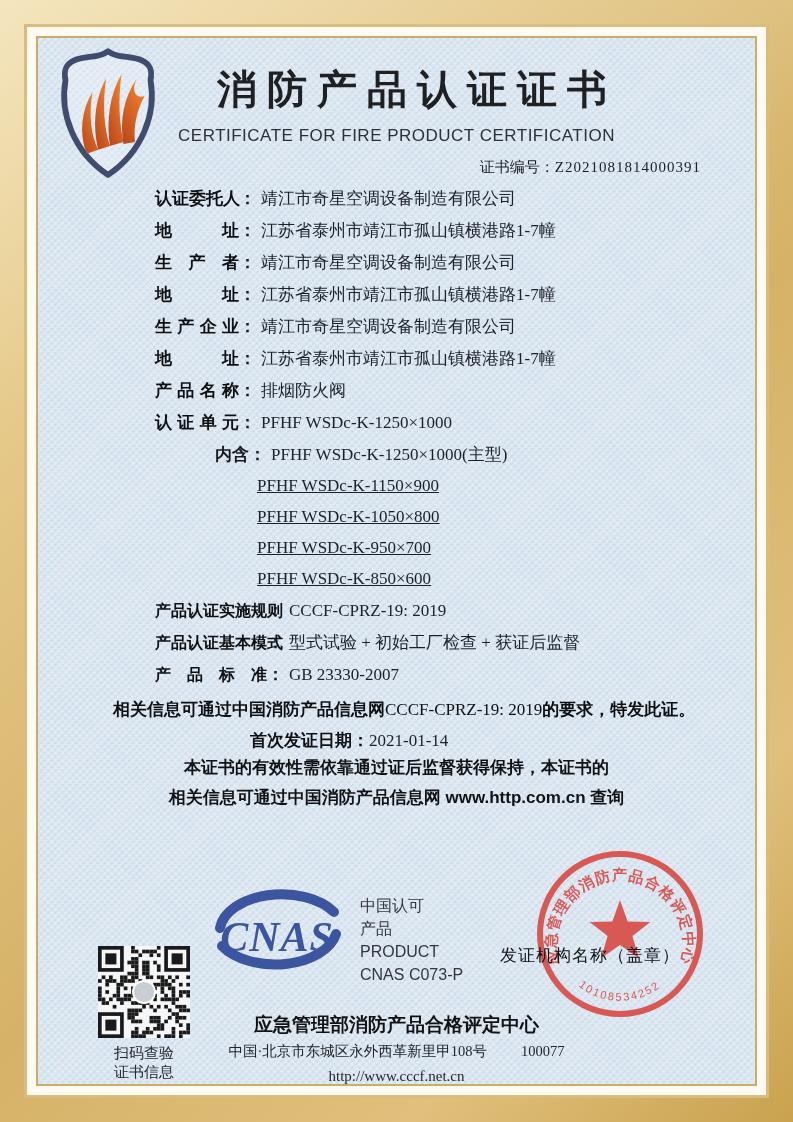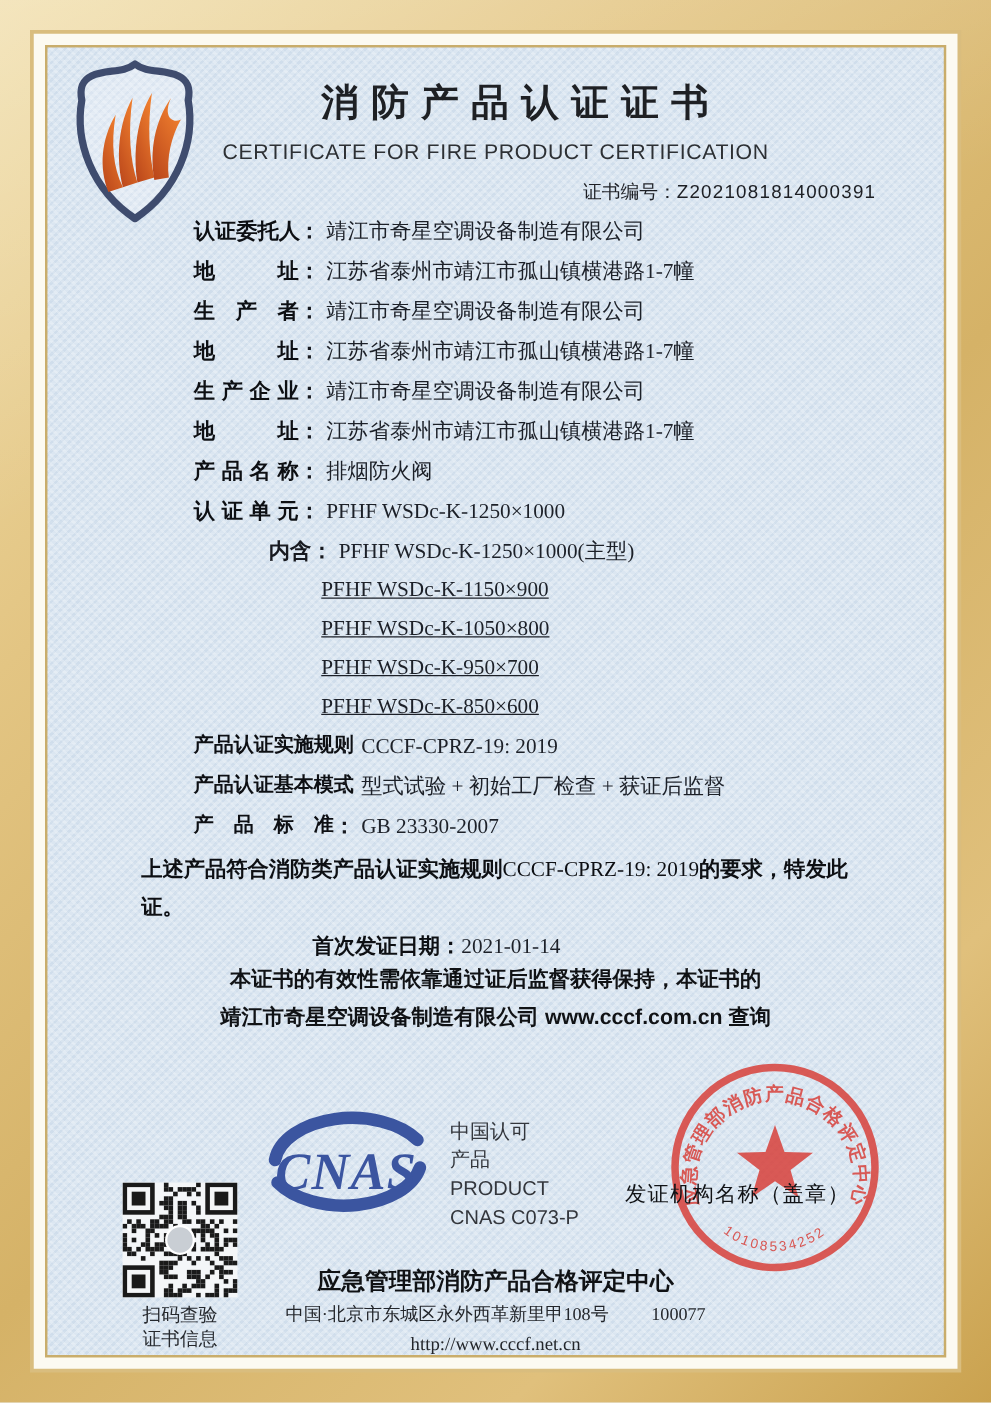--- a/index.html
+++ b/index.html
@@ -18,30 +18,30 @@
       repeating-linear-gradient(45deg, rgba(255,255,255,.20) 0 2px, transparent 2px 5px),
       repeating-linear-gradient(-45deg, rgba(150,178,208,.16) 0 2px, transparent 2px 5px),
       repeating-linear-gradient(0deg, rgba(255,255,255,.12) 0 1px, transparent 1px 3px);
     box-shadow:
       0 0 0 2px #c9ad6b,
       0 0 0 11px #fcfaf1,
       0 0 0 14px #d9bd7e;
   }
   .logo{position:absolute;left:12px;top:6px;}
   .title{
-    text-align:center;margin-top:24px;font-size:30px;font-weight:700;
+    text-align:center;margin-top:24px;font-size:40px;font-weight:700;
     letter-spacing:10px;color:#1e2024;padding-left:41px;
   }
   .subtitle{
     text-align:center;margin-top:9px;font-size:17px;color:#2d3034;letter-spacing:.5px;
   }
   .cert-no{
     text-align:right;padding-right:54px;margin-top:12px;font-size:15px;color:#1d1f24;
   }
-  .cert-no .num{font-family:Liberation Sans, sans-serif;letter-spacing:1px;margin-top:32px;}
+  .cert-no .num{font-family:Liberation Serif, serif;letter-spacing:1px;margin-top:32px;}
   .fields{margin:10px 40px 0 117px;font-size:17px;color:#17191f;}
   .row{margin-bottom:9px;line-height:23px;white-space:nowrap;}
   .lbl{
     display:inline-block;font-weight:700;color:#0d0f13;vertical-align:top;
     text-align:justify;text-align-last:justify;
   }
   .w5{width:84px;}
   .w8{width:112px;font-size:16px;}
   .colon{font-weight:700;margin-right:5px;}
   .val{font-family:"Liberation Serif",serif;color:#1c2028;}
@@ -144,30 +144,30 @@
     </div>
     <div class="row">
       <span class="lbl w8">产品认证基本模式</span><span class="colon">：</span><span class="val">型式试验 + 初始工厂检查 + 获证后监督</span>
     </div>
     <div class="row">
       <span class="lbl w8">产品标准</span><span class="colon">：</span><span class="val">GB 23330-2007</span>
     </div>
   </div>
 
   <div class="statement">
-    <span>上述产品符合消防类产品认证实施规则</span><span class="code">CCCF-CPRZ-19: 2019</span><span>的要求，特发此证。</span>
+    <span>相关信息可通过中国消防产品信息网</span><span class="code">CCCF-CPRZ-19: 2019</span><span>的要求，特发此证。</span>
   </div>
 
   <div class="first-issue">
     <span class="dlabel">首次发证日期：</span><span class="dval">2021-01-14</span>
   </div>
 
   <div class="notice">
     <div>本证书的有效性需依靠通过证后监督获得保持，本证书的</div>
-    <div>靖江市奇星空调设备制造有限公司 www.cccf.com.cn 查询</div>
+    <div>相关信息可通过中国消防产品信息网 www.http.com.cn 查询</div>
   </div>
 
   <div class="qr-block">
     <svg id="qr-svg" width="92" height="92" viewBox="0 0 100 100">
         <g fill="#1a1a1a">
           <rect x="36" y="0" width="4" height="4"></rect>
           <rect x="64" y="0" width="4" height="4"></rect>
           <rect x="36" y="4" width="4" height="4"></rect>
           <rect x="40" y="4" width="4" height="4"></rect>
           <rect x="48" y="4" width="4" height="4"></rect>

